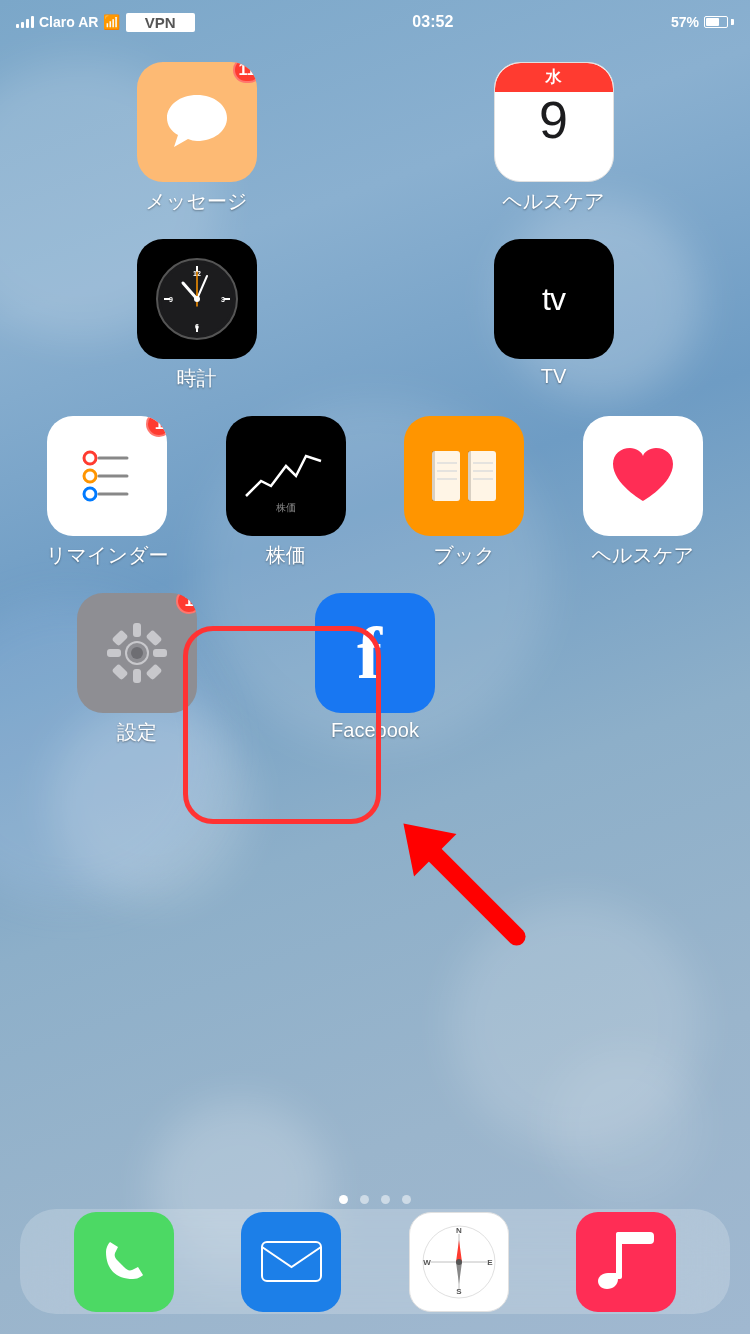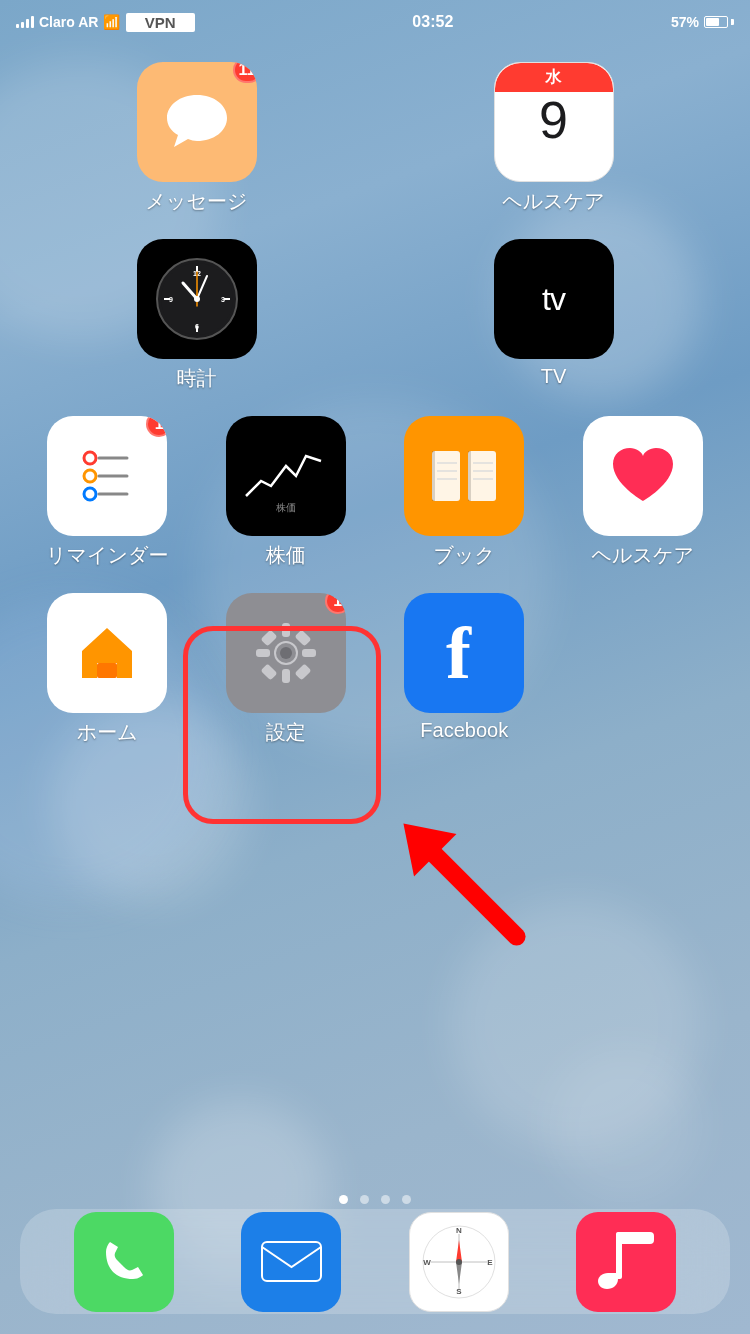--- a/index.html
+++ b/index.html
@@ -383,30 +383,20 @@
         <svg width="80" height="80" viewBox="0 0 80 80">
           <path d="M40 65 C40 65 10 48 10 28 C10 18 18 12 27 12 C33 12 39 16 40 20 C41 16 47 12 53 12 C62 12 70 18 70 28 C70 48 40 65 40 65Z" fill="#ff2d55"></path>
         </svg>
       </div>
       <span class="app-label">ヘルスケア</span>
     </div>
   </div>
 
   <div class="app-row">
 
-    <div class="app-item">
-      <div class="app-icon home-app-icon">
-        <svg width="80" height="80" viewBox="0 0 80 80">
-          <path d="M40 15 L15 38 L15 65 L30 65 L30 50 L50 50 L50 65 L65 65 L65 38Z" fill="#ff9500"></path>
-          <rect x="30" y="50" width="20" height="15" rx="2" fill="#ff7700"></rect>
-          <path d="M40 15 L65 38" stroke="#ff7700" stroke-width="0" fill="none"></path>
-        </svg>
-      </div>
-      <span class="app-label">ホーム</span>
-    </div>
 
     <div class="app-item" style="position:relative;">
       <div class="app-icon settings-icon" style="position:relative;">
         <span class="badge">1</span>
         <svg width="80" height="80" viewBox="0 0 80 80">
           <circle cx="40" cy="40" r="12" fill="#c8c8cc"></circle>
 
           <g fill="#c8c8cc">
             <rect x="36" y="10" width="8" height="14" rx="3"></rect>
             <rect x="36" y="56" width="8" height="14" rx="3"></rect>

